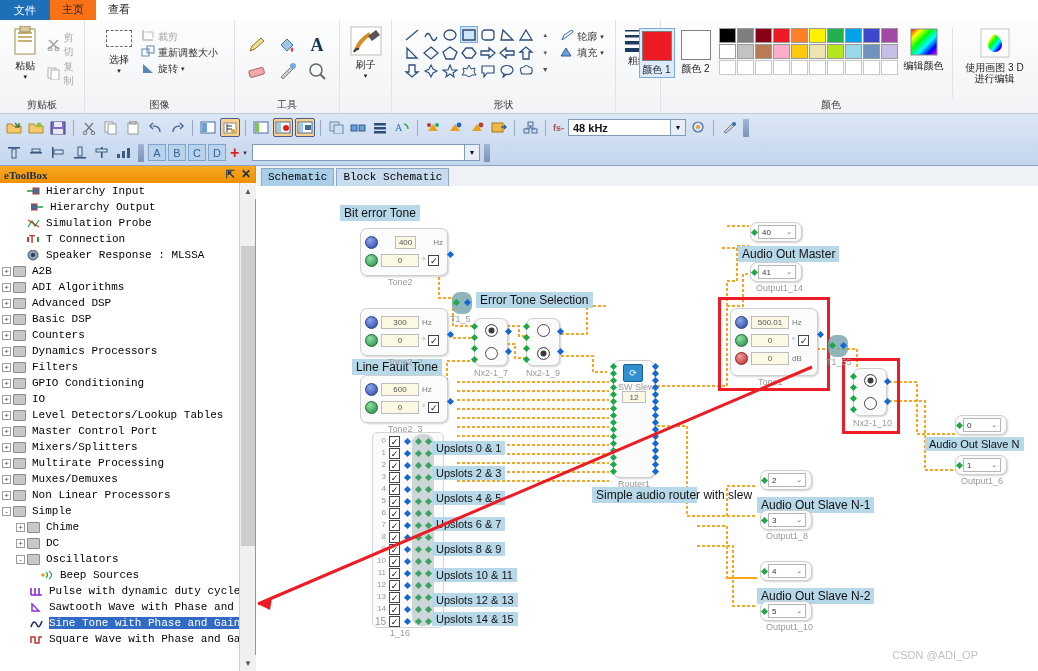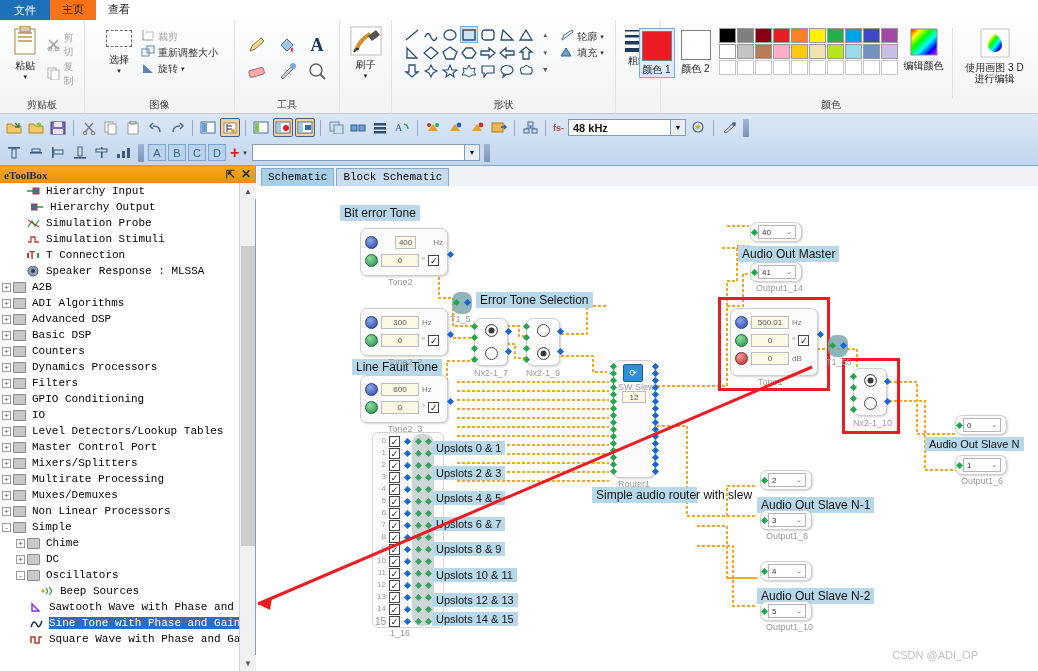--- a/index.html
+++ b/index.html
@@ -719,29 +719,20 @@
             <path d="M1 9 L5 3 L8 8 L12 2" stroke="#2aa04a" fill="none" stroke-width="1.3"></path>
             <path d="M1 2 L12 9" stroke="#c0392b" fill="none" stroke-width="1.1"></path>
           </svg>
         </span>
         <span class="lbl">Simulation Probe</span>
       </div>
       <div class="tnode" style="padding-left: 16px;">
         <span style="width:11px;display:inline-block"></span>
         <span style="margin-right:3px;display:inline-flex">
           <svg width="13" height="11">
-            <path d="M1 8 L4 8 L4 3 L8 3 L8 8 L12 8" stroke="#c0392b" fill="none" stroke-width="1.3"></path>
-          </svg>
-        </span>
-        <span class="lbl">Simulation Stimuli</span>
-      </div>
-      <div class="tnode" style="padding-left: 16px;">
-        <span style="width:11px;display:inline-block"></span>
-        <span style="margin-right:3px;display:inline-flex">
-          <svg width="13" height="11">
             <text x="2" y="9" font-size="10" font-weight="bold" fill="#c0392b" font-family="Liberation Sans, sans-serif">T</text>
             <rect x="0" y="3" width="2" height="5" fill="#c0392b"></rect>
             <rect x="10" y="3" width="2" height="5" fill="#2aa04a"></rect>
           </svg>
         </span>
         <span class="lbl">T Connection</span>
       </div>
       <div class="tnode" style="padding-left: 16px;">
         <span style="width:11px;display:inline-block"></span>
         <span style="margin-right:3px;display:inline-flex">
@@ -849,20 +840,29 @@
       </div>
       <div class="tnode" style="padding-left: 30px;">
         <span style="width:11px;display:inline-block"></span>
         <span style="margin-right:3px;display:inline-flex">
           <svg width="13" height="11">
             <circle cx="2" cy="5" r="1.8" fill="#e8a020"></circle>
             <path d="M5 2 q3 3 0 6 M8 1 q5 4 0 8" stroke="#2aa04a" fill="none" stroke-width="1.2"></path>
           </svg>
         </span>
         <span class="lbl">Beep Sources</span>
+      </div>
+      <div class="tnode" style="padding-left: 30px;">
+        <span style="width:11px;display:inline-block"></span>
+        <span style="margin-right:3px;display:inline-flex">
+          <svg width="13" height="11">
+            <path d="M1 2 L1 9 M5 2 L5 9 M1 9 L12 9 M9 2 L9 9" stroke="#8a2be2" fill="none" stroke-width="1.6"></path>
+          </svg>
+        </span>
+        <span class="lbl">Pulse with dynamic duty cycle</span>
       </div>
       <div class="tnode" style="padding-left: 30px;">
         <span style="width:11px;display:inline-block"></span>
         <span style="margin-right:3px;display:inline-flex">
           <svg width="13" height="11">
             <path d="M2 9 L2 2 L9 9 Z" fill="none" stroke="#8a2be2" stroke-width="1.4"></path>
           </svg>
         </span>
         <span class="lbl">Sawtooth Wave with Phase and Gai</span>
       </div>

